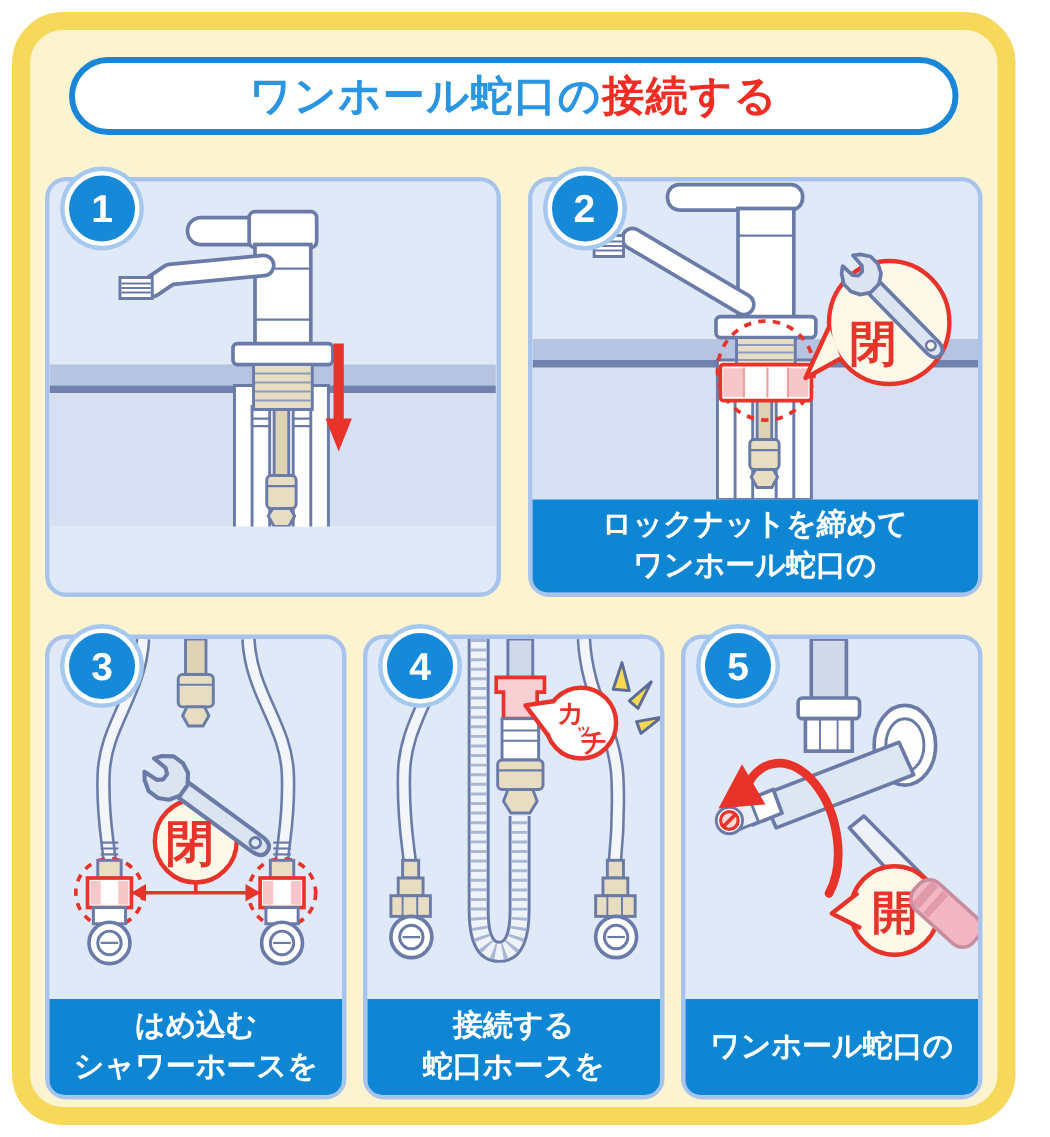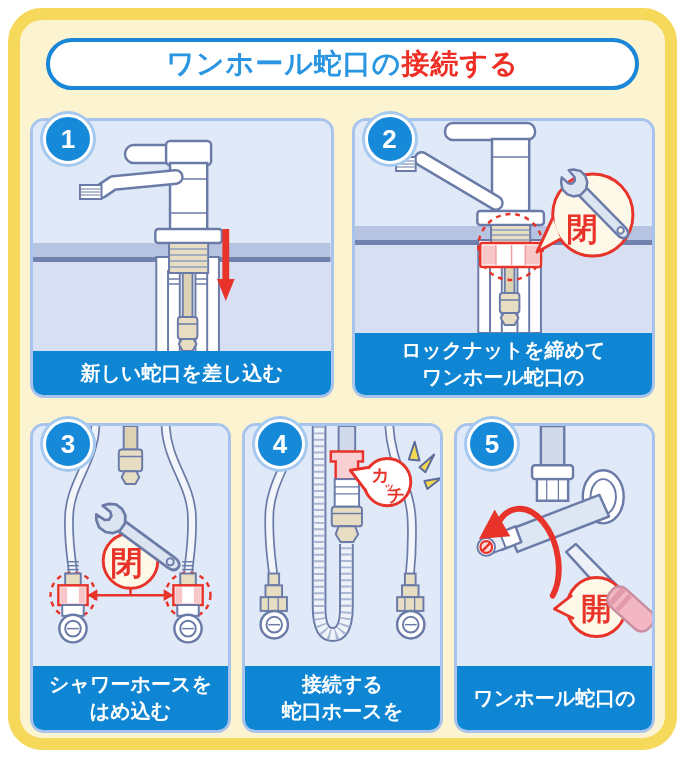--- a/index.html
+++ b/index.html
@@ -72,23 +72,20 @@
                 <line x1="140" y1="134" x2="178" y2="134"></line>
               <line x1="140" y1="140" x2="178" y2="140"></line>
                 <line x1="140" y1="146" x2="178" y2="146"></line>
             </g>
           </g>
           <g>
             <line x1="197" y1="108" x2="197" y2="162" stroke="#e8332a" stroke-width="7"></line>
             <polygon points="188,158 206,158 197,180" fill="#e8332a"></polygon>
           </g>
         </svg>
-        <div class="caption">
-          <div>新しい蛇口を差し込む</div>
-        </div>
       </section>
 
       <section class="panel">
         <div class="badge">2</div>
         <svg class="art" viewBox="0 0 304 212" height="212" preserveAspectRatio="none">
           <rect x="0" y="0" width="304" height="212" fill="#e0e9f8"></rect>
           <rect x="0" y="124" width="304" height="88" fill="#d6e0f2"></rect>
           <rect x="0" y="105" width="304" height="14" fill="#b6c4e2"></rect>
           <rect x="0" y="119" width="304" height="5" fill="#7081ae"></rect>
           <rect x="126" y="119" width="64" height="93" fill="#ffffff" stroke="#6b7ba8" stroke-width="2"></rect>
@@ -201,22 +198,22 @@
           </g>
           <circle cx="100" cy="137" r="28" fill="#fdf8e8" stroke="#e8332a" stroke-width="3"></circle>
           <g transform="translate(80,94) rotate(36) scale(1.12)" fill="#dce4f1" stroke="#6b7ba8" stroke-width="2.5" stroke-linejoin="round">
             <path d="M 11 -5.5 L 68 -5.5 Q 76 -5.5 76 0 Q 76 5.5 68 5.5 L 11 5.5 Z"></path>
             <circle cx="67" cy="0" r="3.2" fill="#e0e9f8" stroke-width="1.8"></circle>
             <path d="M -13 -5 L -10 -9 L -4 -13 L 3 -13 L 9 -10 L 13 -4 L 13 4 L 9 10 L 3 13 L -4 13 L -10 9 L -13 5 L -4 4.5 L -1 2 L -1 -2 L -4 -4.5 Z"></path>
           </g>
           <text x="96" y="150" text-anchor="middle" font-size="33" font-weight="bold" fill="#e8332a">閉</text>
         </svg>
         <div class="caption">
+          <div>はめ込む</div>
           <div>シャワーホースを</div>
-          <div>はめ込む</div>
         </div>
       </section>
 
       <section class="panel">
         <div class="badge">4</div>
         <svg class="art" viewBox="0 0 200 244" height="240" preserveAspectRatio="none">
           <rect x="0" y="0" width="200" height="244" fill="#e0e9f8"></rect>
           <g>
             <path d="M 52 0 C 48 36 26 56 25 90 C 24 122 28 140 29 152" fill="none" stroke="#6b7ba8" stroke-width="10"></path>
             <path d="M 52 0 C 48 36 26 56 25 90 C 24 122 28 140 29 152" fill="none" stroke="#f2f5fa" stroke-width="6.5"></path>

